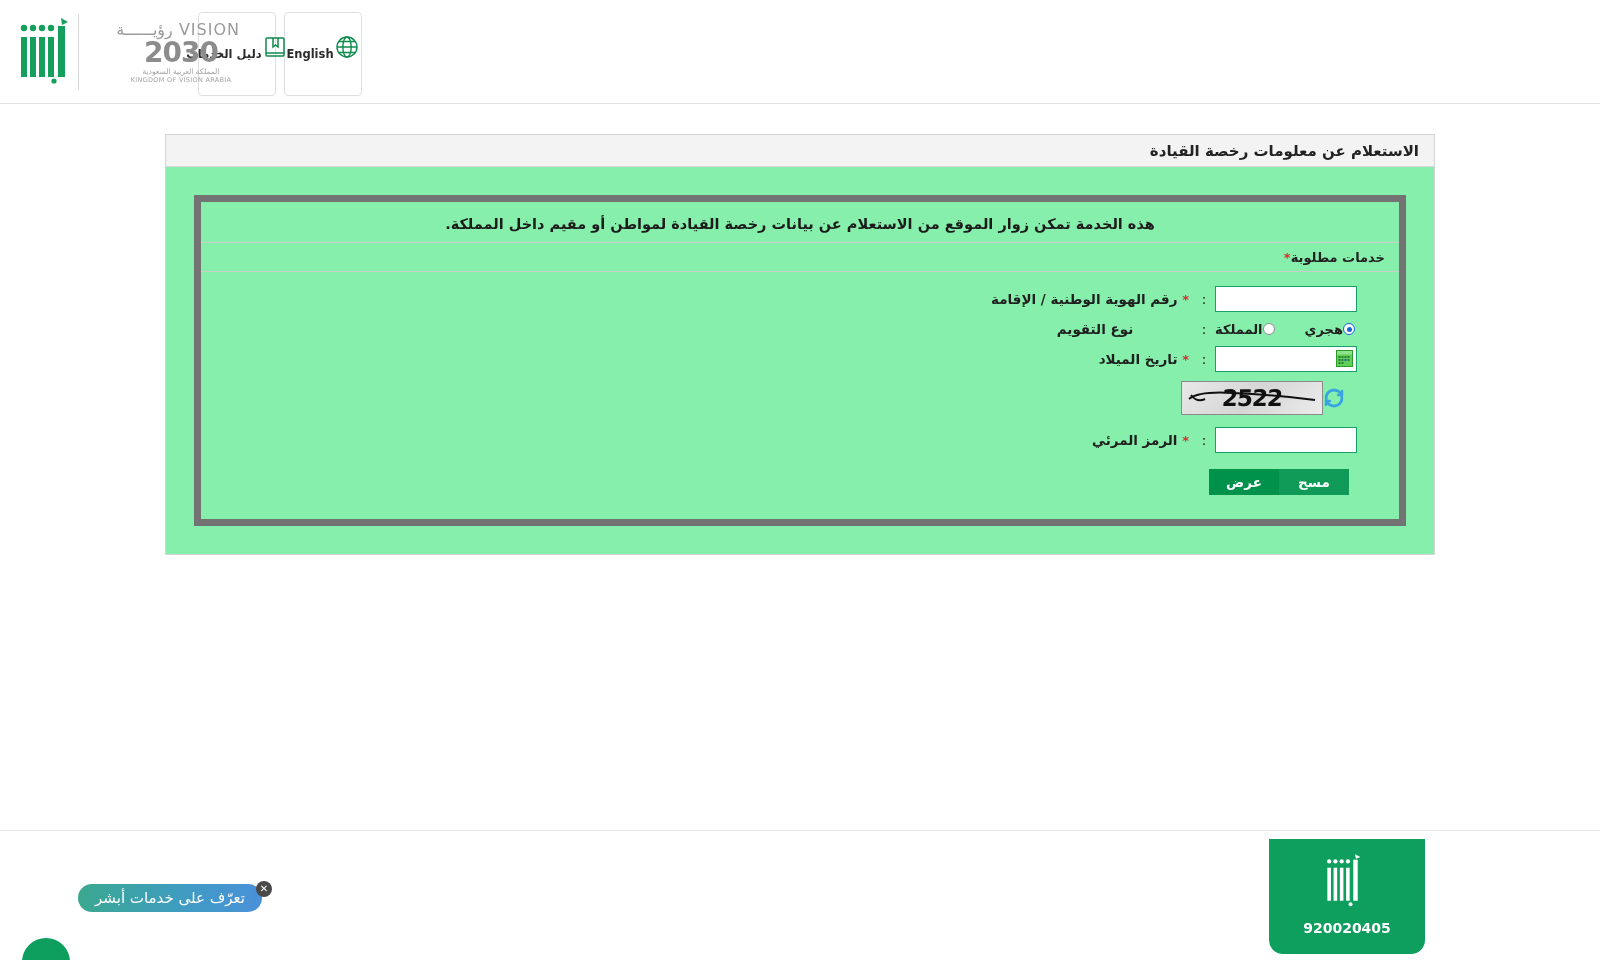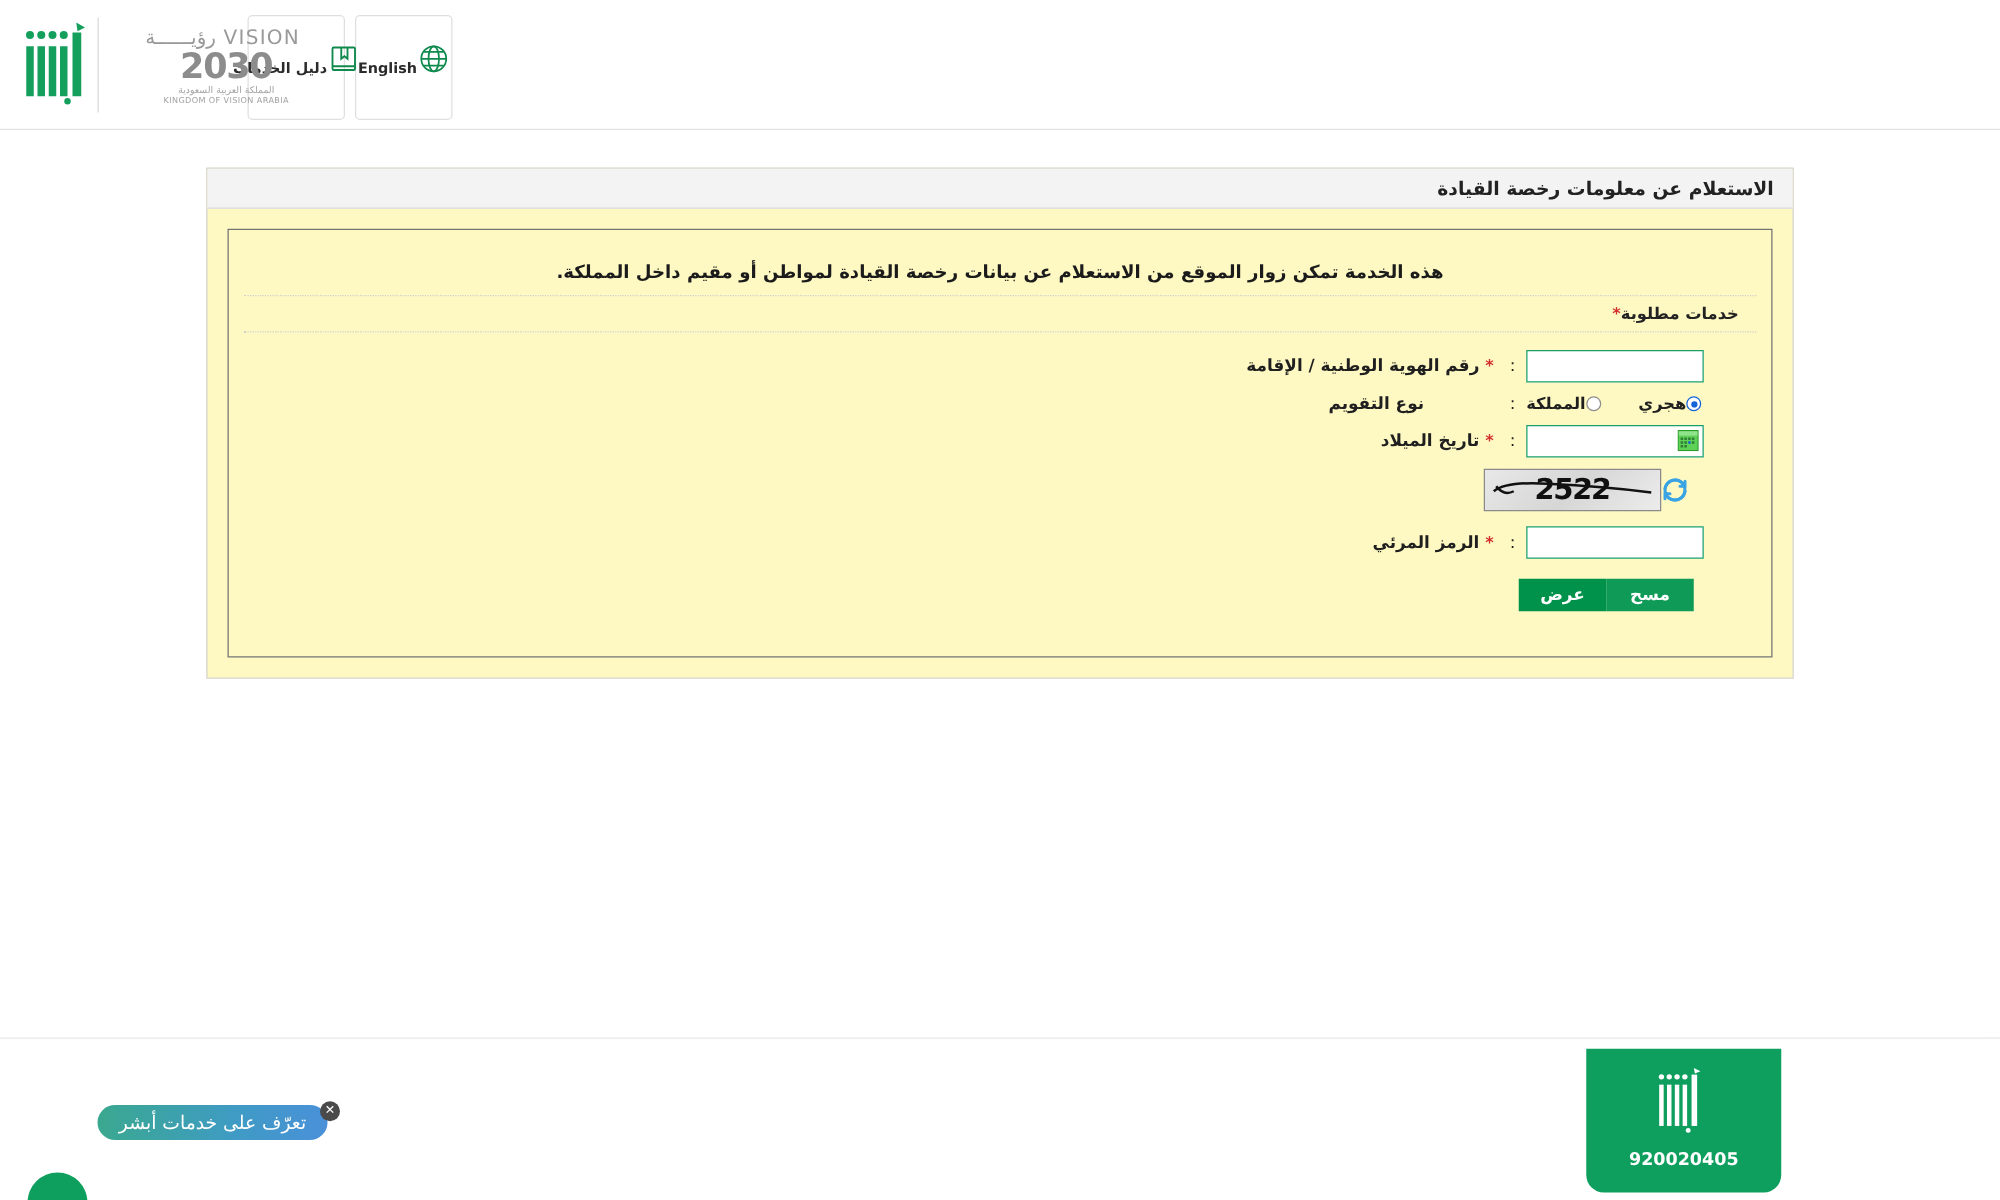--- a/index.html
+++ b/index.html
@@ -70,33 +70,33 @@
   
   .page-body {
     position: absolute; top: 104px; left: 0;
     width: 1600px; height: 726px;
     background: #ffffff;
   }
   .panel {
     position: absolute; top: 30px; right: 165px;
     width: 1270px;
     border: 1px solid #d4d4d4;
-    background: #fef9c3;
+    background: #86efac;
   }
   .panel-title {
     height: 32px; line-height: 32px;
     background: #f3f3f3;
     border-bottom: 1px solid #d9d9d9;
     padding: 0 15px;
     font-size: 15px; font-weight: bold; color: #222;
     text-align: right;
   }
   .panel-inner {
-    margin: 16px; border: 1px solid #737373;
-    padding: 12px;
+    margin: 28px; border: 7px solid #737373;
+    padding: 0;
     min-height: 330px;
   }
   .service-desc {
     padding: 14px 18px 10px 18px;
     font-size: 14.5px; color: #1b1b1b; font-weight: bold;
     text-align: center;
   }
   .req-bar {
     border-top: 1px dotted #cfcfcf;
     border-bottom: 1px dotted #cfcfcf;

